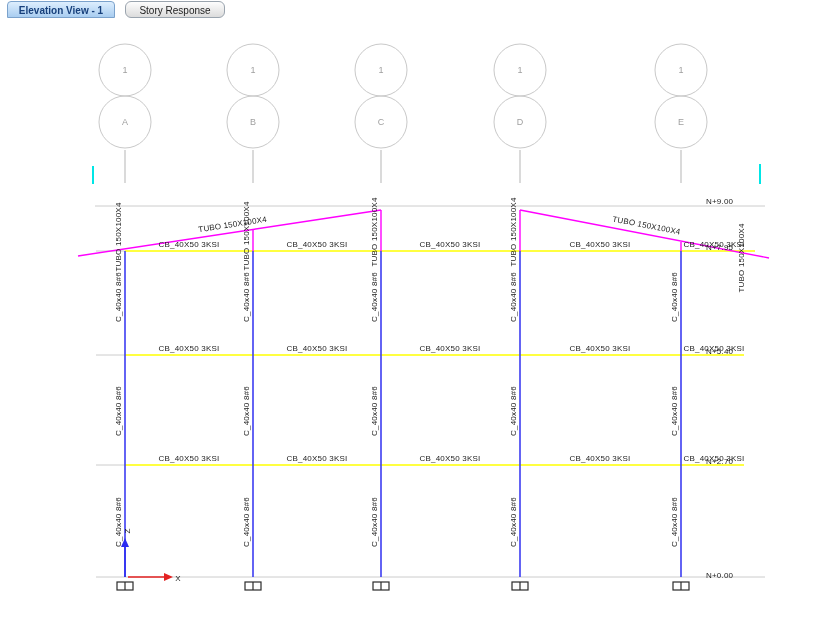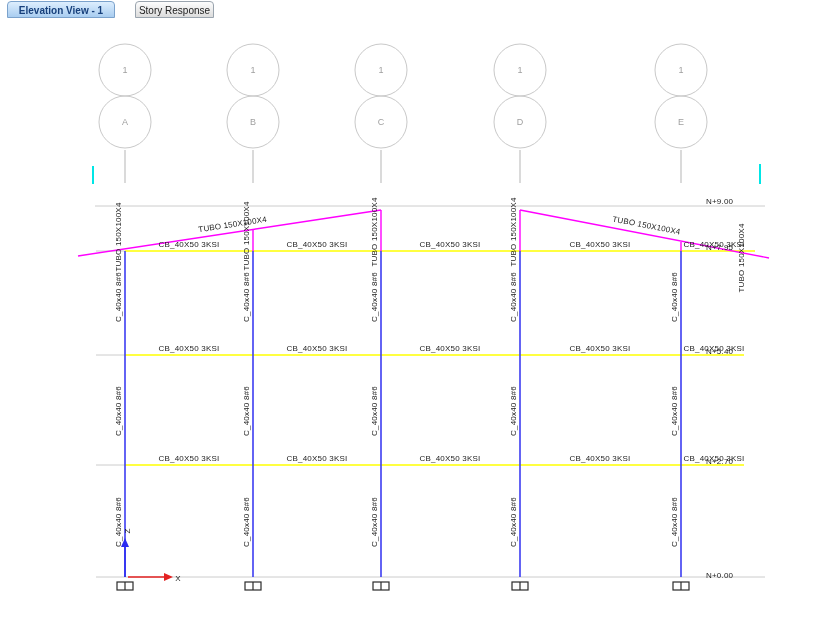--- a/index.html
+++ b/index.html
@@ -1,25 +1,25 @@
 <!DOCTYPE html>
 <html><head>
 <meta charset="utf-8">
 <style>
   html,body{margin:0;padding:0;background:#fff;}
   .screen{position:relative;width:831px;height:619px;background:#ffffff;
           font-family:"Liberation Sans",sans-serif;overflow:hidden;}
   
-  .tabbar{position:absolute;top:1px;left:7px;display:flex;gap:20px;z-index:5;}
+  .tabbar{position:absolute;top:1px;left:7px;display:flex;gap:10px;z-index:5;}
   .tab{height:17px;line-height:17px;text-align:center;font-size:10px;
        border:1px solid #9aa4ae;border-radius:4px 4px 0 0;box-sizing:border-box;
        background:linear-gradient(#fdfdfd,#dcdcdc);color:#1c1c1c;cursor:default;}
   .tab.active{width:108px;background:linear-gradient(#ddeefe,#a9cdf0);
        border-color:#7ba2cc;color:#17407c;font-weight:bold;}
-  .tab.inactive{width:79px;}
+  .tab.inactive{width:100px;border-radius:6px;}
   
   svg{position:absolute;top:0;left:0;}
   .t{font-size:8px;fill:#1c1c1c;letter-spacing:0.2px;}
   .glabel{font-size:9px;fill:#9f9f9f;}
   .stub{stroke:#b5b5b5;stroke-width:1;}
   .lvl{stroke:#cccccc;stroke-width:1;}
   .bubble{fill:none;stroke:#c9c9c9;stroke-width:1;}
   .support{fill:#ffffff;stroke:#2b2b2b;stroke-width:1.2;}
 </style>
 </head>

